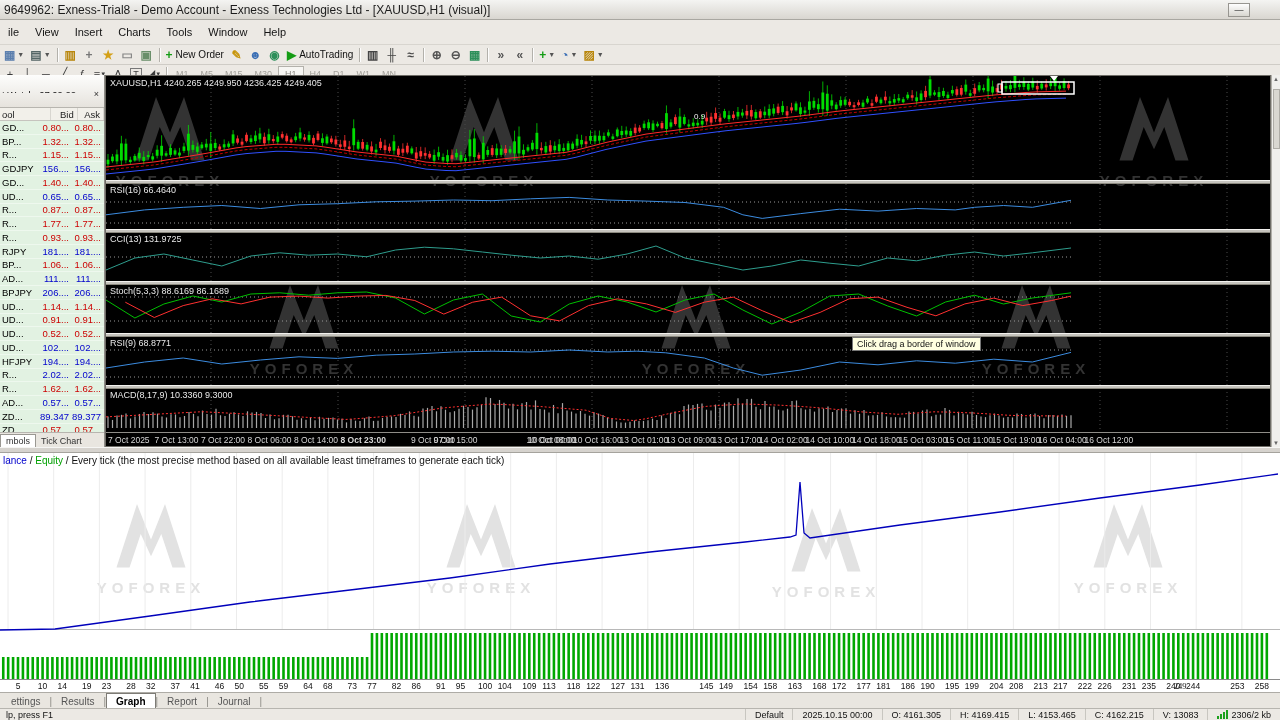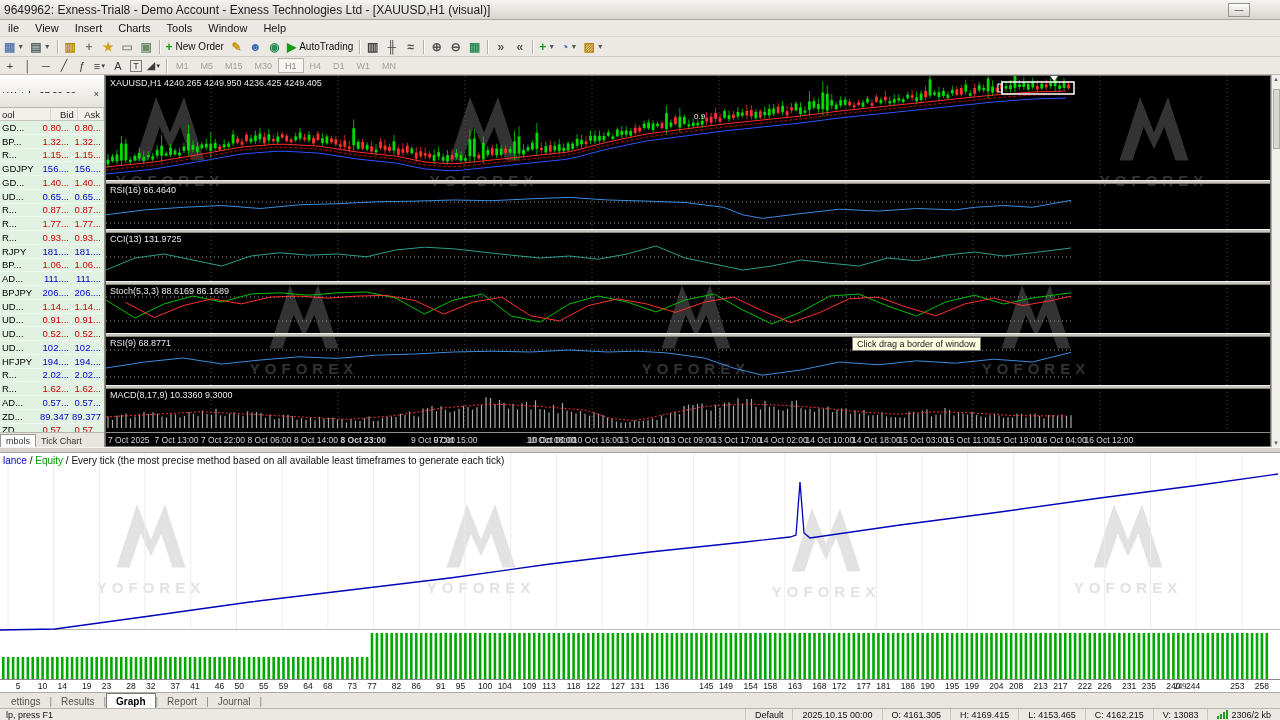--- a/index.html
+++ b/index.html
@@ -2,21 +2,21 @@
 <html><head>
 <meta charset="utf-8">
 <style>
 *{margin:0;padding:0;box-sizing:border-box;}
 html,body{width:1280px;height:720px;overflow:hidden;}
 body{font-family:"Liberation Sans",sans-serif;font-size:10px;background:#d6d3ce;position:relative;color:#111;}
 
 .titlebar{height:20px;background:linear-gradient(#f4f4f2,#d9d6d0);border-bottom:1px solid #a9a7a1;display:flex;align-items:center;padding:0 4px;position:relative;}
 .title-text{font-size:12px;color:#1c1c1c;white-space:nowrap;}
 .win-btn{position:absolute;left:1228px;top:3px;width:22px;height:14px;border:1px solid #979590;background:linear-gradient(#fefefe,#d8d6d0);display:flex;align-items:center;justify-content:center;font-size:9px;color:#333;}
-.menubar{height:17px;background:#ece9e4;display:flex;align-items:center;border-bottom:1px solid #d8d5cf;}
+.menubar{height:25px;background:#ece9e4;display:flex;align-items:center;border-bottom:1px solid #d8d5cf;}
 .menu-item{padding:2px 8px;font-size:11px;color:#141414;}
 .toolbar{height:20px;background:#ece9e4;display:flex;align-items:center;padding-left:1px;border-bottom:1px solid #cfccc6;}
 .toolbar2{height:18px;background:#ece9e4;display:flex;align-items:center;padding-left:1px;border-bottom:1px solid #bdbab4;}
 .tb-btn{height:17px;min-width:19px;padding:0 3px;display:flex;align-items:center;justify-content:center;font-size:12px;white-space:nowrap;}
 .tb-btn .lbl{font-size:10px;color:#111;margin-left:3px;}
 .tb-btn .dd{font-size:7px;color:#555;margin-left:2px;}
 .tb-sep{width:1px;height:14px;background:#b3b1ab;margin:0 3px;box-shadow:1px 0 0 #fdfdfd;}
 .tool-btn{height:16px;min-width:18px;display:flex;align-items:center;justify-content:center;font-size:11px;color:#3c3c3c;}
 .tool-btn .boxed{border:1px solid #777;font-size:9px;padding:0 2px;line-height:10px;}
 .tf-btn{font-size:9px;color:#a2a09a;padding:1px 6px;height:15px;display:flex;align-items:center;}

